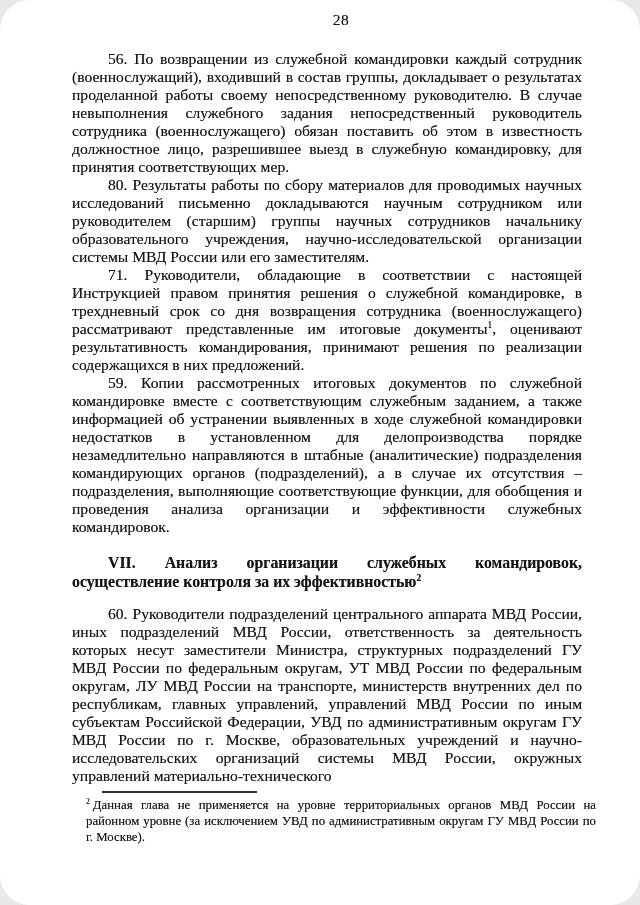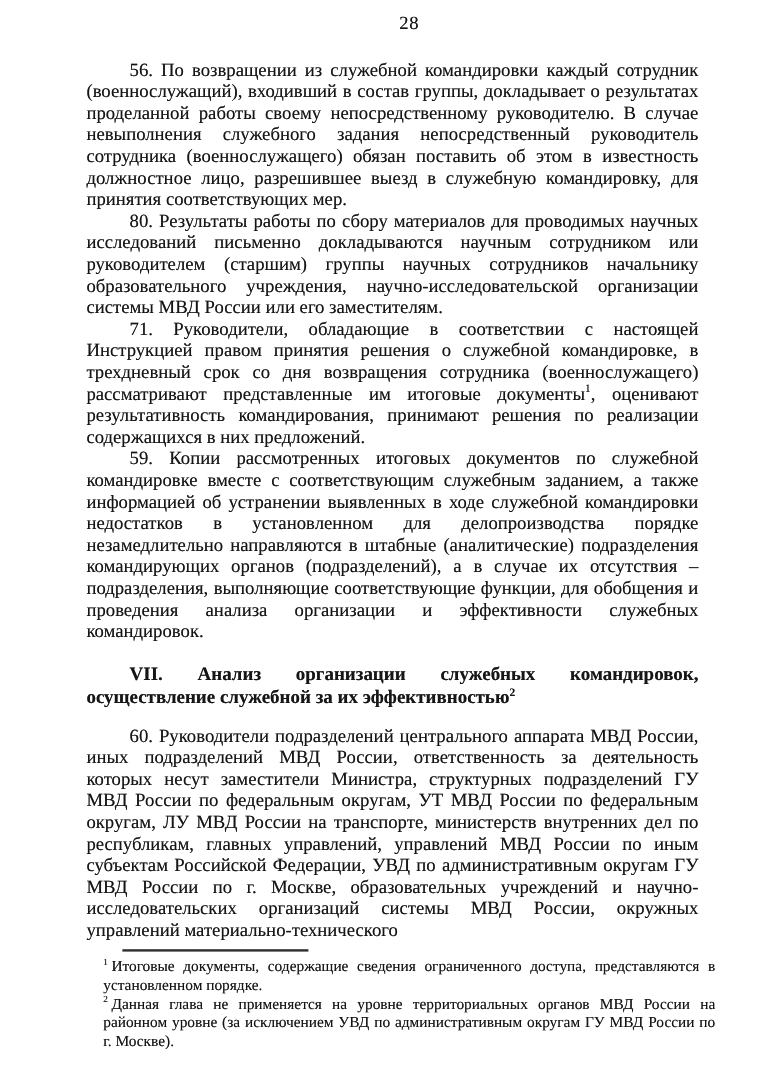--- a/index.html
+++ b/index.html
@@ -5,20 +5,21 @@
   html, body { margin:0; padding:0; background:#e8e8e8; }
   .page {
     position:relative;
     width:640px; height:905px;
     margin:0 auto;
     background:#ffffff;
     font-family:"Liberation Serif", serif;
     color:#161616;
     overflow:hidden;
     text-shadow:0 0 .4px rgba(0,0,0,.55);
+    border-radius:30px;
   }
   .page-number {
     position:absolute; top:11px; left:86px; width:510px;
     text-align:center; font-size:15.5px; letter-spacing:.5px;
   }
   .body-text {
     position:absolute; top:50px; left:72px; width:510px;
     font-size:15.6px; line-height:18px; text-align:justify;
   }
   .body-text p { margin:0; text-indent:36px; }
@@ -52,26 +53,25 @@
     <p><span>56. По возвращении из служебной командировки каждый сотрудник (военнослужащий), входивший в состав группы, докладывает о результатах проделанной работы своему непосредственному руководителю. В случае невыполнения служебного задания непосредственный руководитель сотрудника (военнослужащего) обязан поставить об этом в известность должностное лицо, разрешившее выезд в служебную командировку, для принятия соответствующих мер.</span></p>
 
     <p><span>80. Результаты работы по сбору материалов для проводимых научных исследований письменно докладываются научным сотрудником или руководителем (старшим) группы научных сотрудников начальнику образовательного учреждения, научно-исследовательской организации системы МВД России или его заместителям.</span></p>
 
     <p><span>71. Руководители, обладающие в соответствии с настоящей Инструкцией правом принятия решения о служебной командировке, в трехдневный срок со дня возвращения сотрудника (военнослужащего) рассматривают представленные им итоговые документы</span><sup>1</sup><span>, оценивают результативность командирования, принимают решения по реализации содержащихся в них предложений.</span></p>
 
     <p><span>59. Копии рассмотренных итоговых документов по служебной командировке вместе с соответствующим служебным заданием, а также информацией об устранении выявленных в ходе служебной командировки недостатков в установленном для делопроизводства порядке незамедлительно направляются в штабные (аналитические) подразделения командирующих органов (подразделений), а в случае их отсутствия – подразделения, выполняющие соответствующие функции, для обобщения и проведения анализа организации и эффективности служебных командировок.</span></p>
 
     <h2 class="section-heading">
       <span class="h-line1">VII. Анализ организации служебных командировок,</span>
-      <span class="h-line2"><span>осуществление служебной за их эффективностью</span><sup>2</sup></span>
+      <span class="h-line2"><span>осуществление контроля за их эффективностью</span><sup>2</sup></span>
     </h2>
 
     <p><span>60. Руководители подразделений центрального аппарата МВД России, иных подразделений МВД России, ответственность за деятельность которых несут заместители Министра, структурных подразделений ГУ МВД России по федеральным округам, УТ МВД России по федеральным округам, ЛУ МВД России на транспорте, министерств внутренних дел по республикам, главных управлений, управлений МВД России по иным субъектам Российской Федерации, УВД по административным округам ГУ МВД России по г. Москве, образовательных учреждений и научно-исследовательских организаций системы МВД России, окружных управлений материально-технического</span></p>
 
   </div>
 
   <div class="footnotes">
     <hr class="footnote-rule">
-    <p class="footnote"><sup class="fn-marker">1</sup><span>Итоговые документы, содержащие сведения ограниченного доступа, представляются в установленном порядке.</span></p>
     <p class="footnote"><sup class="fn-marker">2</sup><span>Данная глава не применяется на уровне территориальных органов МВД России на районном уровне (за исключением УВД по административным округам ГУ МВД России по г. Москве).</span></p>
   </div>
 
 </div>
 
 </body></html>

